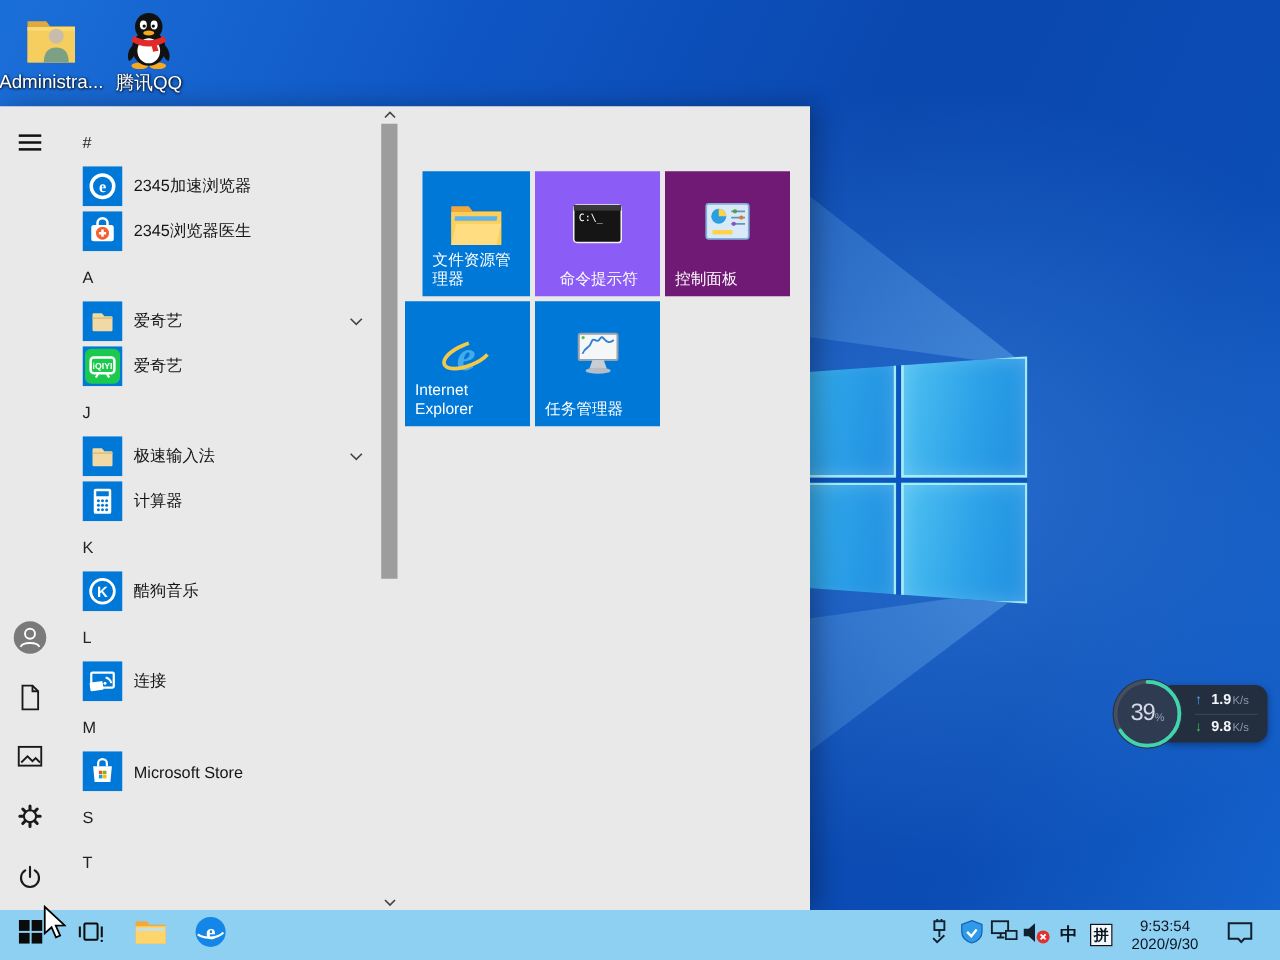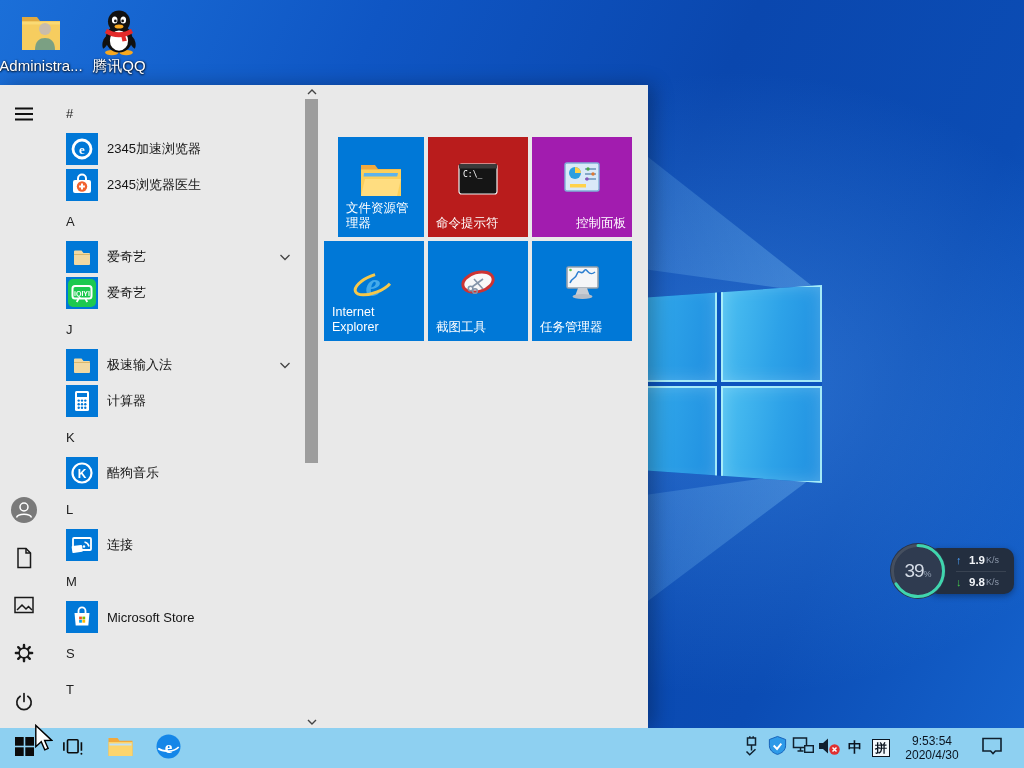--- a/index.html
+++ b/index.html
@@ -370,60 +370,49 @@
     <div class="tile-grid" id="tile-grid">
         <div class="tile" style="background: rgb(0, 120, 215); margin-left: 14px;">
           <span class="ti"><svg width="46" height="40" viewBox="0 0 46 40">
               <path d="M3 6h14l3 4h23v27H3z" fill="#f0a83c"></path>
               <path d="M3 10.5h40V37H3z" fill="#fccf5a"></path>
               <path d="M6 14h34l-.8 3.5H5.6z" fill="#5db3ec"></path>
               <path d="M3 37l4-17h36l-4 17z" fill="#ffdd80"></path>
             </svg></span>
           <span class="tl">文件资源管理器</span>
         </div>
-        <div class="tile" style="background: #b91c1c;">
+        <div class="tile" style="background: #8b5cf6; text-align: center;">
           <span class="ti"><svg width="46" height="40" viewBox="0 0 46 40">
               <rect x="4" y="5" width="38" height="30" rx="2.5" fill="#151515" stroke="#f0f0f0" stroke-width="1.2"></rect>
               <rect x="4" y="5" width="38" height="4.5" fill="#3a3a3a"></rect>
               <text x="8" y="18" font-size="8" fill="#fff" font-family="DejaVu Sans Mono,monospace">C:\_</text>
             </svg></span>
           <span class="tl">命令提示符</span>
         </div>
-        <div class="tile" style="background: #a21caf; text-align: right;">
+        <div class="tile" style="background: #701a75;">
           <span class="ti"><svg width="44" height="38" viewBox="0 0 44 38">
               <rect x="5" y="4" width="34" height="28" rx="2" fill="#d9e9f8" stroke="#7fb0d8" stroke-width="1.4"></rect>
               <circle cx="15" cy="14" r="6" fill="#2d9fe0"></circle>
               <path d="M15 8a6 6 0 0 1 6 6h-6z" fill="#ffd24a"></path>
               <g stroke="#6a93b8" stroke-width="1.4">
                 <path d="M25 10h11M25 15h11M25 20h11"></path>
               </g>
               <circle cx="28" cy="10" r="1.7" fill="#4aa24a"></circle>
               <circle cx="33" cy="15" r="1.7" fill="#e07830"></circle>
               <circle cx="27" cy="20" r="1.7" fill="#8855bb"></circle>
               <rect x="10" y="25" width="16" height="3.5" fill="#ffd24a"></rect>
             </svg></span>
           <span class="tl">控制面板</span>
         </div>
         <div class="tile" style="background: rgb(0, 120, 215);">
           <span class="ti"><svg width="46" height="44" viewBox="0 0 46 44">
               <text x="22" y="33" font-size="34" font-style="italic" font-weight="bold" fill="#45aaea" text-anchor="middle" font-family="Liberation Serif,serif">e</text>
               <ellipse cx="23" cy="21" rx="20" ry="8.5" fill="none" stroke="#f6c84a" stroke-width="3" transform="rotate(-22 23 21)" stroke-dasharray="66 38" stroke-dashoffset="-8"></ellipse>
             </svg></span>
           <span class="tl">Internet Explorer</span>
-        </div>
-        <div class="tile" style="background: rgb(0, 120, 215);">
-          <span class="ti"><svg width="46" height="40" viewBox="0 0 46 40">
-              <ellipse cx="23" cy="19" rx="15.5" ry="9.5" transform="rotate(-16 23 19)" fill="#f8f8f8" stroke="#cc3333" stroke-width="3"></ellipse>
-              <g stroke="#8494a8" stroke-width="1.6" fill="none">
-                <path d="M17 24l11-8M19 16l9 10"></path>
-                <circle cx="15.6" cy="25.5" r="2.3"></circle>
-                <circle cx="20" cy="28" r="2.3"></circle>
-              </g>
-            </svg></span>
-          <span class="tl">截图工具</span>
         </div>
         <div class="tile" style="background: rgb(0, 120, 215);">
           <span class="ti"><svg width="46" height="40" viewBox="0 0 46 40">
               <rect x="8" y="4" width="31" height="21" rx="1.5" fill="#f4f6f8" stroke="#98a2ac" stroke-width="1.6"></rect>
               <circle cx="11.5" cy="7" r="1.3" fill="#57c24e"></circle>
               <path d="M11 20c3-7 5-3 7-9s4 2 7-3 4 7 11 1" stroke="#2d7fd0" stroke-width="1.5" fill="none"></path>
               <path d="M19 25l-2.5 7h14l-2.5-7z" fill="#c9ced4"></path>
               <ellipse cx="23.5" cy="33.5" rx="10" ry="2.4" fill="#b6bdc6"></ellipse>
             </svg></span>
           <span class="tl">任务管理器</span>
@@ -503,21 +492,21 @@
         </div>
         <div class="tray-item" style="width: 26px;">
           <span class="tray-text">中</span>
         </div>
         <div class="tray-item" style="width: 26px;">
           <span class="tray-pin">拼</span>
         </div>
         <div class="tb-clock tray-item" style="width: 76px;">
           <div>
             <div>9:53:54</div>
-            <div>2020/4/30</div>
+            <div>2020/9/30</div>
           </div>
         </div>
         <div class="tray-item" style="width: 44px;">
           <span><svg width="24" height="22" viewBox="0 0 24 22">
               <path d="M3 3.5h18V16h-5.6l-2.4 2.6L10.6 16H3z" fill="none" stroke="#10202e" stroke-width="1.6"></path>
             </svg></span>
         </div>
       </div>
   </div>
 

